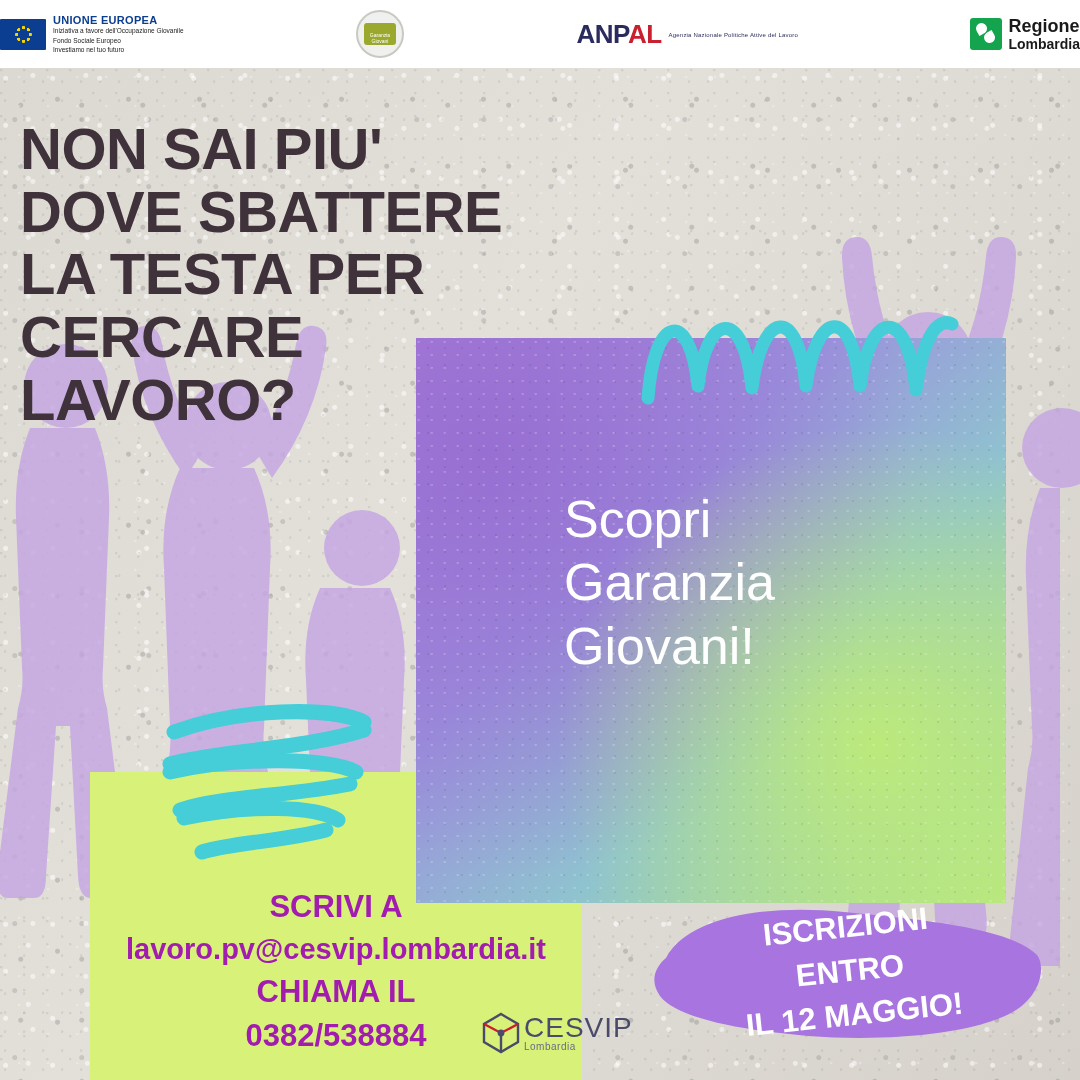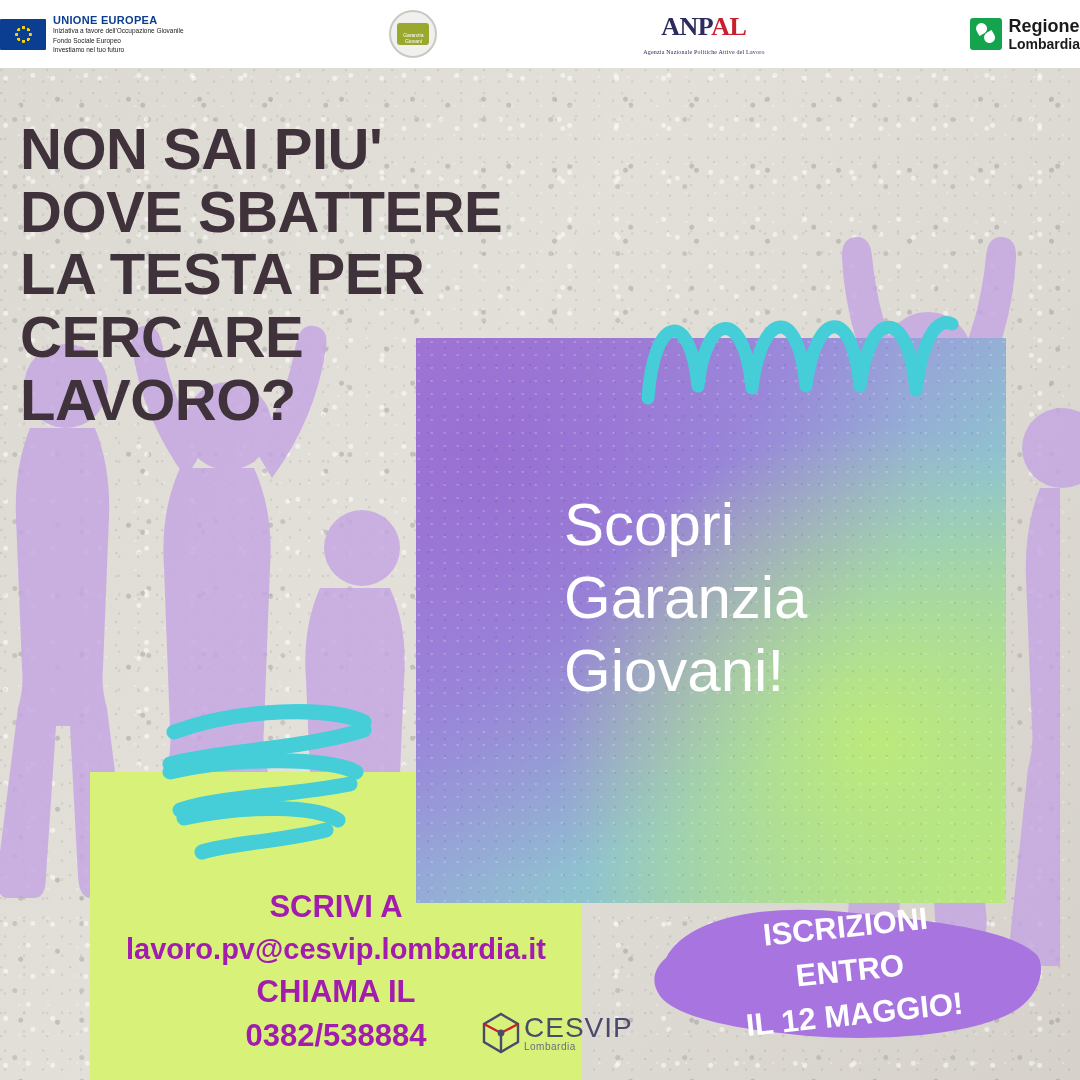--- a/index.html
+++ b/index.html
@@ -90,23 +90,22 @@
     justify-content: center;
     color: #fff;
     font-size: 5px;
     line-height: 1.2;
     text-align: center;
     padding-bottom: 1px;
     box-sizing: border-box;
   }
   .anpal {
     display: flex;
-    flex-direction: column;
-    align-items: center;
-    font-family: Liberation Serif, serif;
+    flex-direction: row;
+    align-items: center;
   }
   .anpal .word {
     font-size: 26px;
     font-weight: bold;
     letter-spacing: -0.5px;
     color: #2b2b5e;
     line-height: 1;
   }
   .anpal .word .p { color: #c9202f; }
   .anpal .sub {
@@ -247,21 +246,21 @@
       radial-gradient(circle at 20% 30%, rgba(255,255,255,.7) 0 1px, transparent 1.4px),
       radial-gradient(circle at 70% 60%, rgba(0,0,0,.25) 0 1px, transparent 1.4px);
     background-size: 13px 13px, 17px 17px;
   }
   .grad-text {
     position: absolute;
     left: 0; top: 0;
     width: 530px; height: 565px;
     z-index: 26;
     color: #ffffff;
-    font-size: 60px;
+    font-size: 52px;
     line-height: 1.22;
     padding: 150px 0 0 148px;
     box-sizing: border-box;
     font-weight: normal;
   }
 
   
   .brush {
     position: absolute;
     left: 648px;

